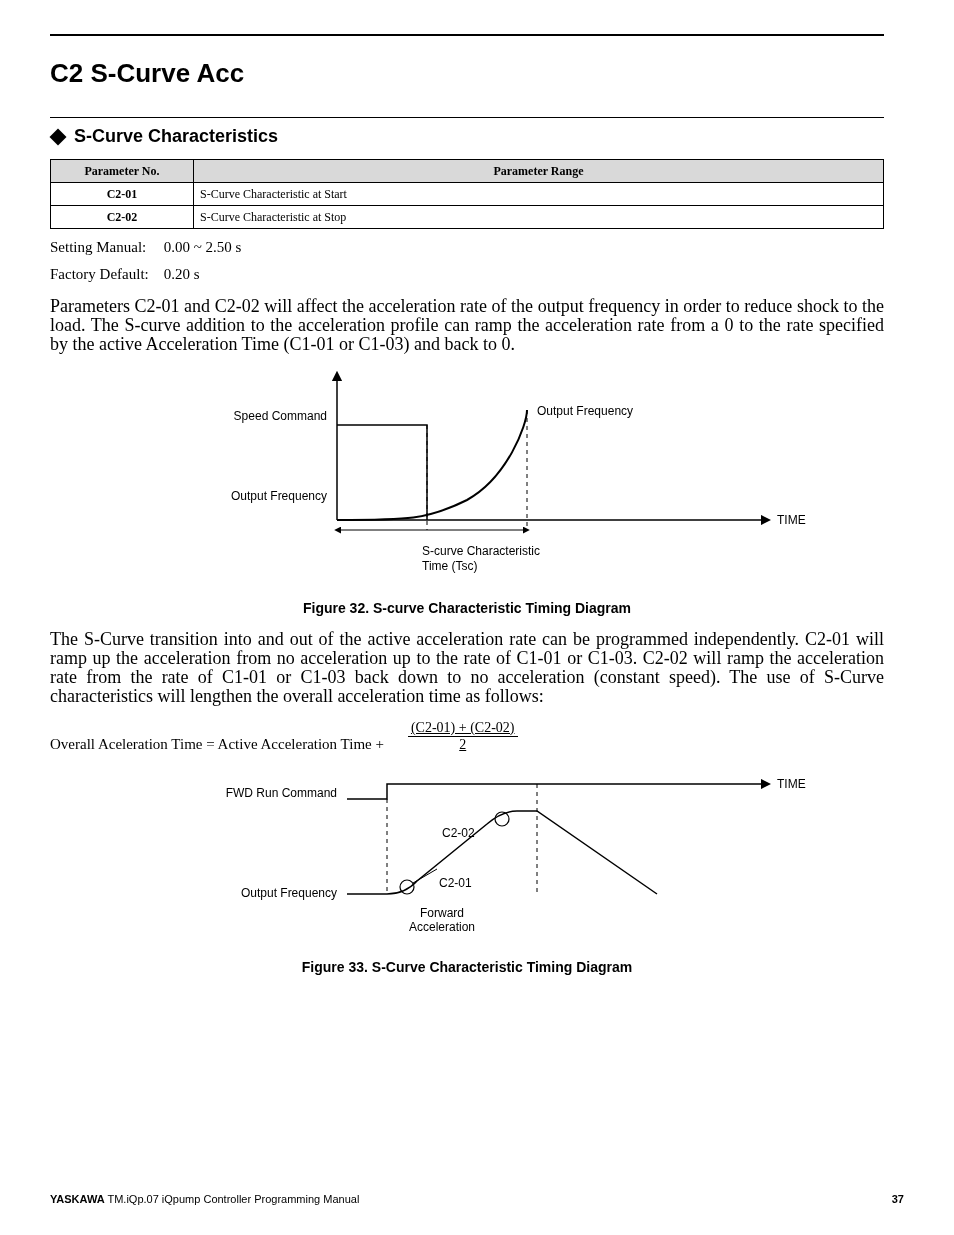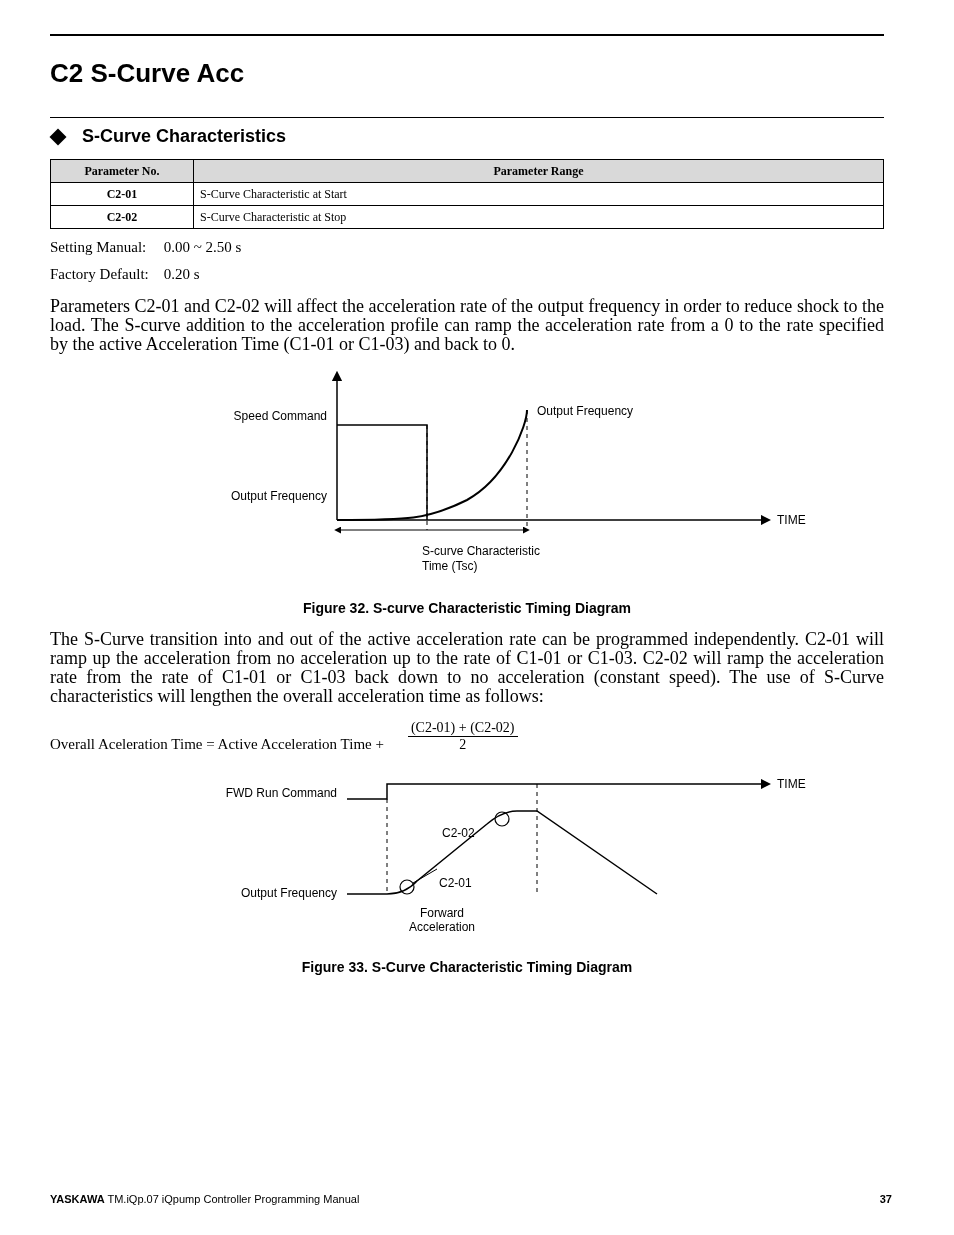--- a/index.html
+++ b/index.html
@@ -26,21 +26,21 @@
     font-weight: bold;
     margin: 0 0 28px 0;
   }
   .sub-rule {
     border-top: 1px solid #000;
     margin-bottom: 8px;
   }
   .h2-row {
     display: flex;
     align-items: center;
-    gap: 18px;
+    gap: 10px;
     margin-bottom: 12px;
   }
   .diamond {
     width: 12px;
     height: 12px;
     background: #000;
     transform: rotate(45deg);
     flex: 0 0 auto;
     margin-left: 2px;
   }
@@ -98,33 +98,34 @@
     display: flex;
     align-items: flex-end;
     gap: 24px;
   }
   .frac {
     display: inline-flex;
     flex-direction: column;
     align-items: center;
     line-height: 16px;
     font-size: 14px;
+    text-decoration: underline;
   }
   .frac .num {
     border-bottom: 1px solid #000;
     padding: 0 3px;
   }
   .frac .den {
     padding: 0 3px;
   }
   .footer {
     position: absolute;
     bottom: 30px;
     left: 50px;
-    right: 62px;
+    right: 50px;
     display: flex;
     justify-content: space-between;
     font-family: Arial, Helvetica, sans-serif;
     font-size: 11px;
   }
   .footer .brand { font-weight: bold; }
   .footer .pn { font-weight: bold; }
   .svg-label {
     font-family: Arial, Helvetica, sans-serif;
     font-size: 12px;

